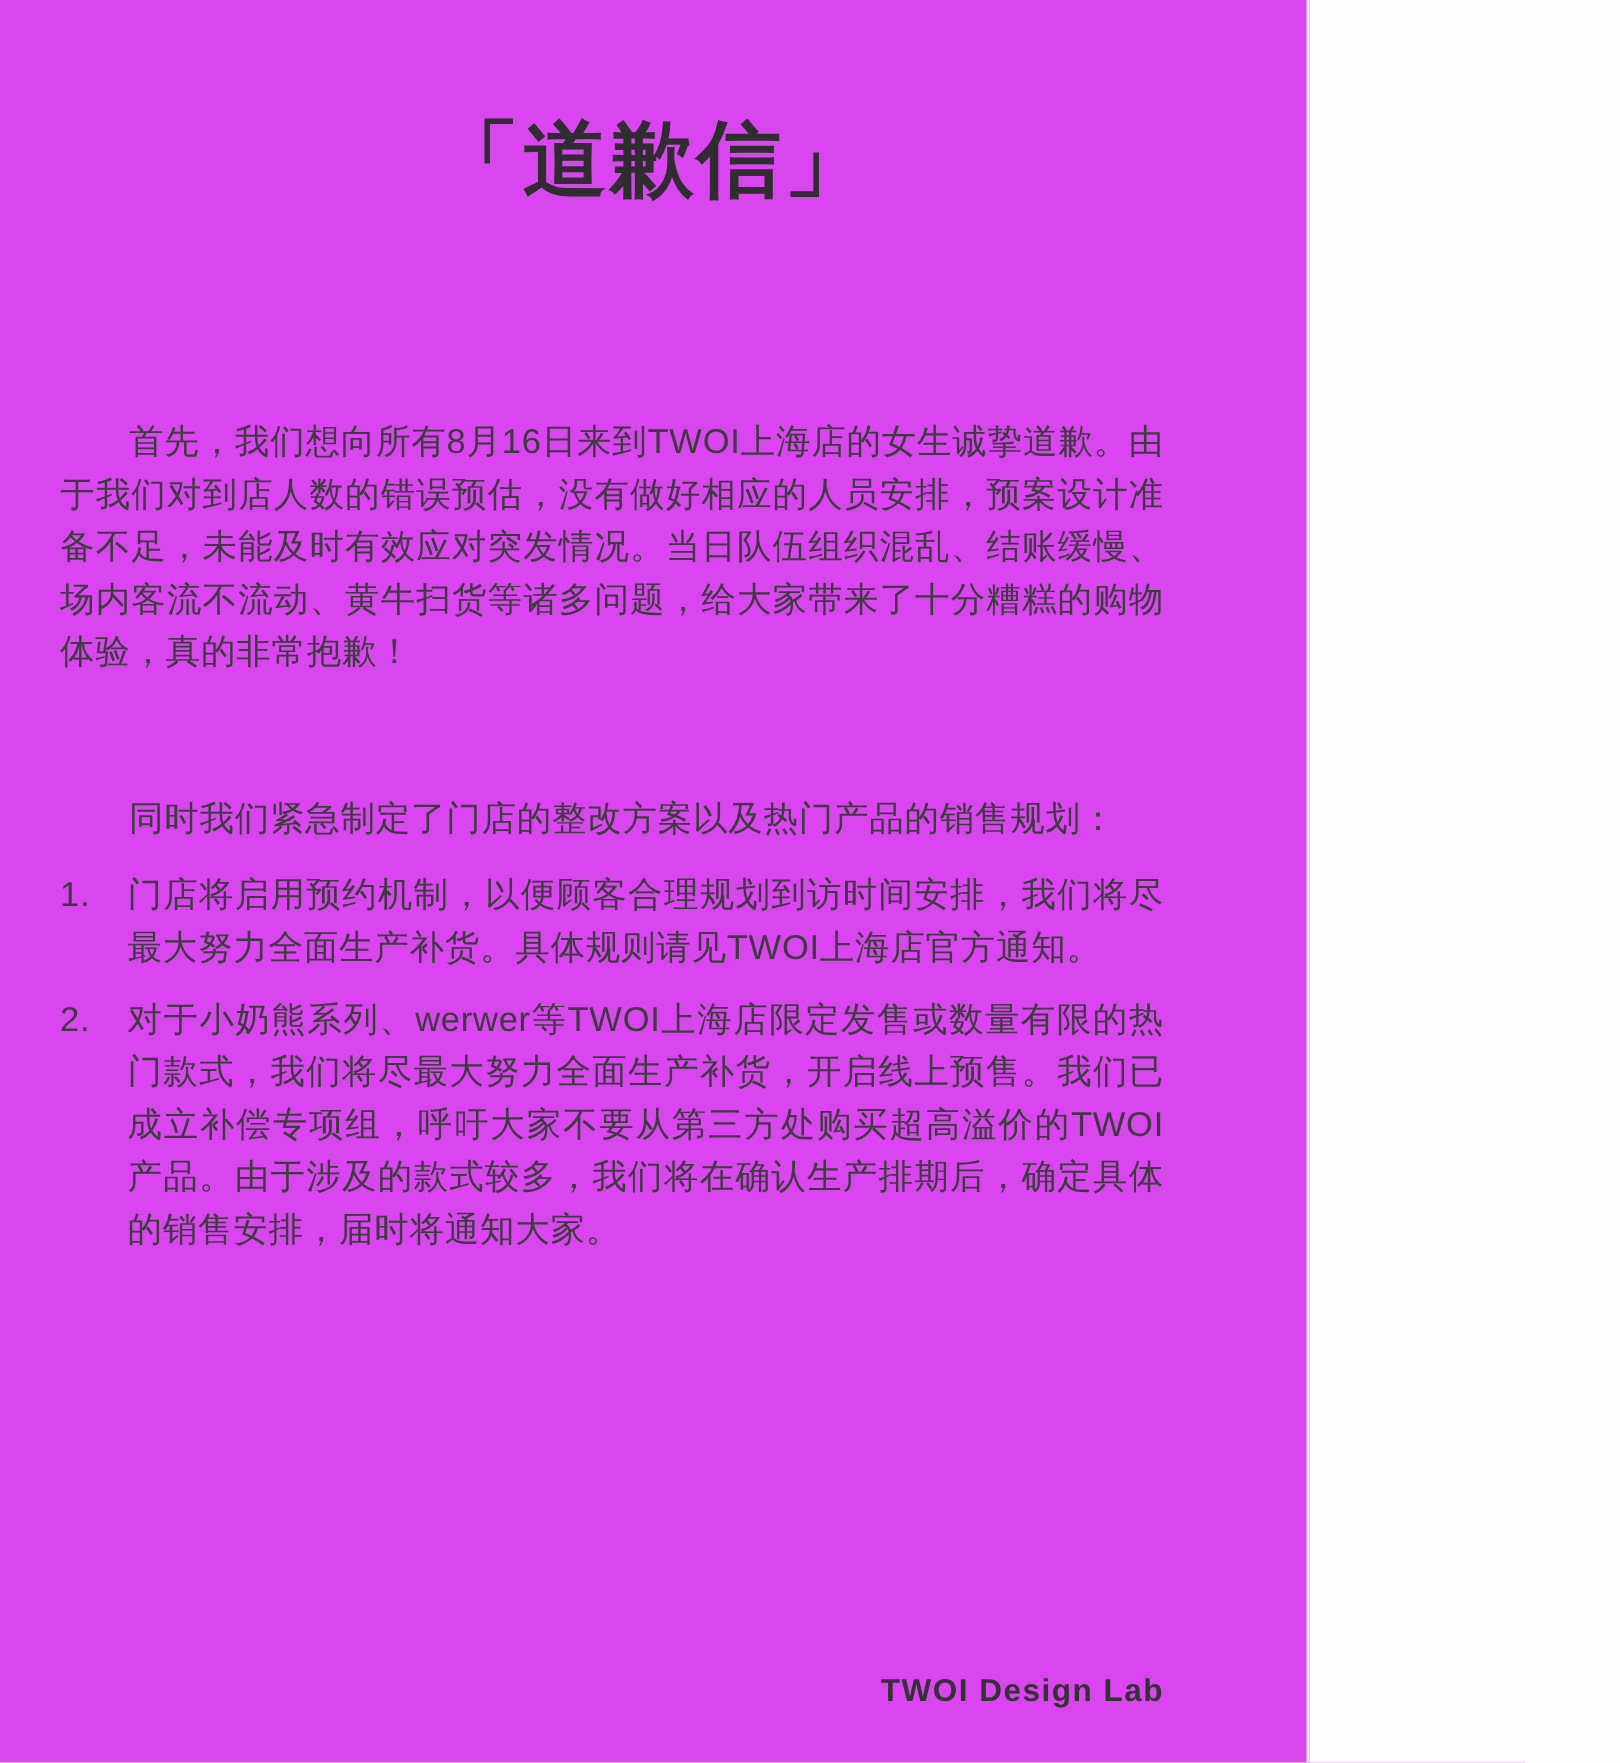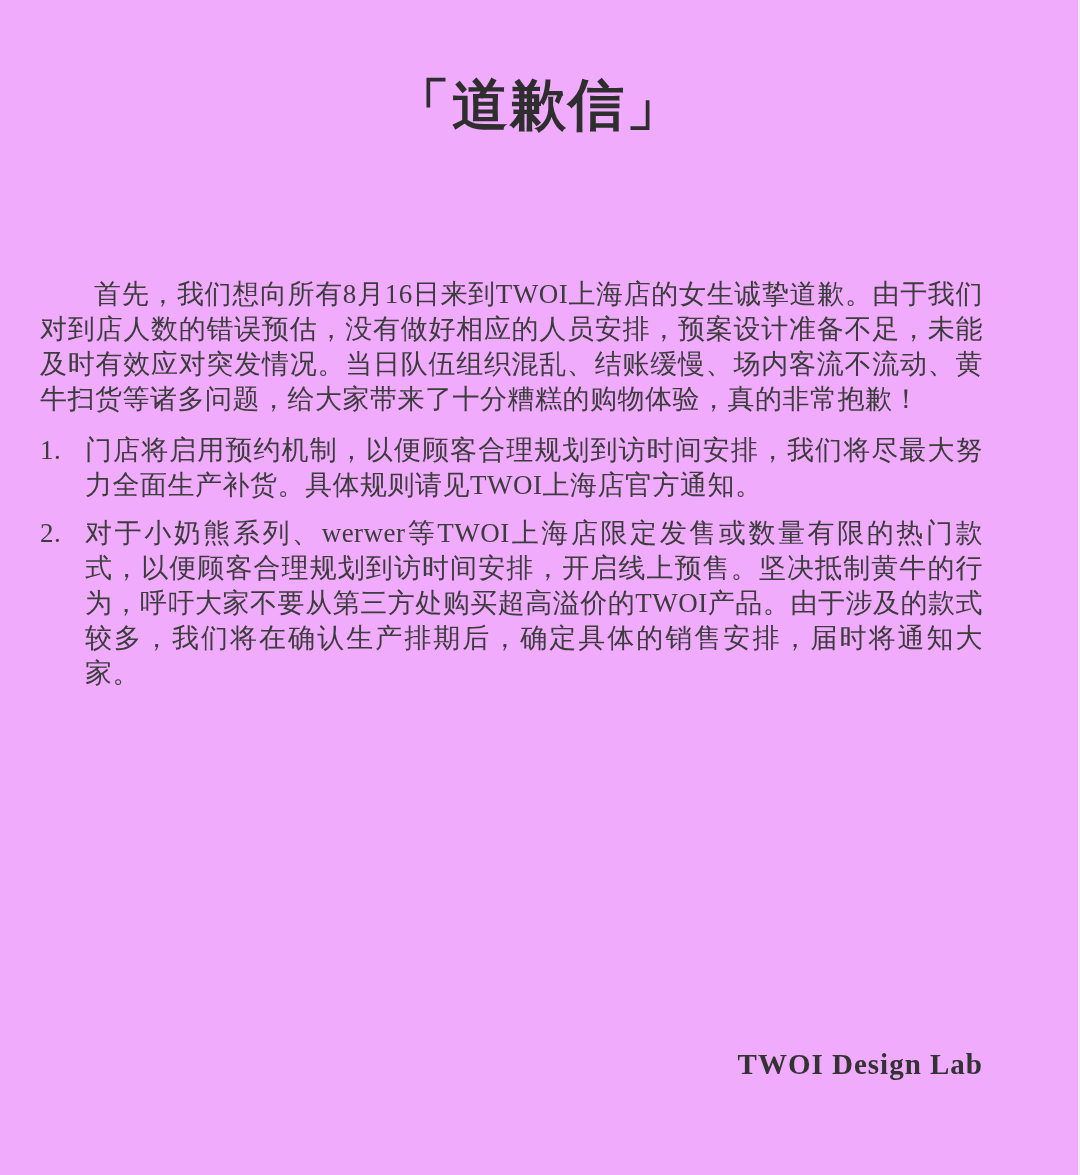--- a/index.html
+++ b/index.html
@@ -2,41 +2,41 @@
 <html><head>
 <meta charset="utf-8">
 <style>
   html, body {
     margin: 0;
     padding: 0;
     background: #fdfdfd;
   }
   .page {
     position: relative;
-    width: 1080px;
+    width: 873px;
     height: 1175px;
-    background: #f0abfc;
+    background: #d946ef;
     border-right: 2px solid #ededed;
     box-sizing: border-box;
-    font-family: Liberation Serif, serif;
+    font-family: Liberation Sans, sans-serif;
     color: #3c3c3c;
     overflow: hidden;
   }
   .title {
     padding-top: 34px;
     text-align: center;
     font-size: 56px;
     font-weight: 700;
     color: #2e2e2e;
     letter-spacing: 2px;
     line-height: 1.2;
   }
   .content {
     margin: 0 95px 0 40px;
-    font-size: 27px;
+    font-size: 23px;
     line-height: 35px;
     text-align: justify;
     letter-spacing: 0.5px;
   }
   .para {
     text-indent: 2em;
     margin: 0;
   }
   .para-1 { margin-top: 138px; }
   .para-2 { margin-top: 66px; }
@@ -58,50 +58,51 @@
     margin-right: 15px;
     text-align: left;
   }
   .list-text {
     flex: 1;
     text-align: justify;
   }
   .signature {
     position: absolute;
     right: 95px;
-    top: 1048px;
-    font-size: 29px;
+    top: 1116px;
+    font-size: 21px;
     font-weight: 700;
     color: #333333;
     letter-spacing: 1px;
   }
 </style>
 </head>
 <body>
 
 <div class="page">
 
   <h1 class="title">「道歉信」</h1>
 
   <div class="content">
 
     <p class="para para-1">首先，我们想向所有8月16日来到TWOI上海店的女生诚挚道歉。由于我们对到店人数的错误预估，没有做好相应的人员安排，预案设计准备不足，未能及时有效应对突发情况。当日队伍组织混乱、结账缓慢、场内客流不流动、黄牛扫货等诸多问题，给大家带来了十分糟糕的购物体验，真的非常抱歉！</p>
 
 
+    <p class="plan-intro">同时我们紧急制定了门店的整改方案以及热门产品的销售规划：</p>
 
     <div class="plan-list">
 
       <div class="list-item list-item-1">
         <span class="list-marker">1.</span>
         <span class="list-text">门店将启用预约机制，以便顾客合理规划到访时间安排，我们将尽最大努力全面生产补货。具体规则请见TWOI上海店官方通知。</span>
       </div>
 
       <div class="list-item list-item-2">
         <span class="list-marker">2.</span>
-        <span class="list-text">对于小奶熊系列、werwer等TWOI上海店限定发售或数量有限的热门款式，以便顾客合理规划到访时间安排，开启线上预售。坚决抵制黄牛的行为，呼吁大家不要从第三方处购买超高溢价的TWOI产品。由于涉及的款式较多，我们将在确认生产排期后，确定具体的销售安排，届时将通知大家。</span>
+        <span class="list-text">对于小奶熊系列、werwer等TWOI上海店限定发售或数量有限的热门款式，我们将尽最大努力全面生产补货，开启线上预售。我们已成立补偿专项组，呼吁大家不要从第三方处购买超高溢价的TWOI产品。由于涉及的款式较多，我们将在确认生产排期后，确定具体的销售安排，届时将通知大家。</span>
       </div>
 
     </div>
 
   </div>
 
   <div class="signature">TWOI Design Lab</div>
 
 </div>
 

